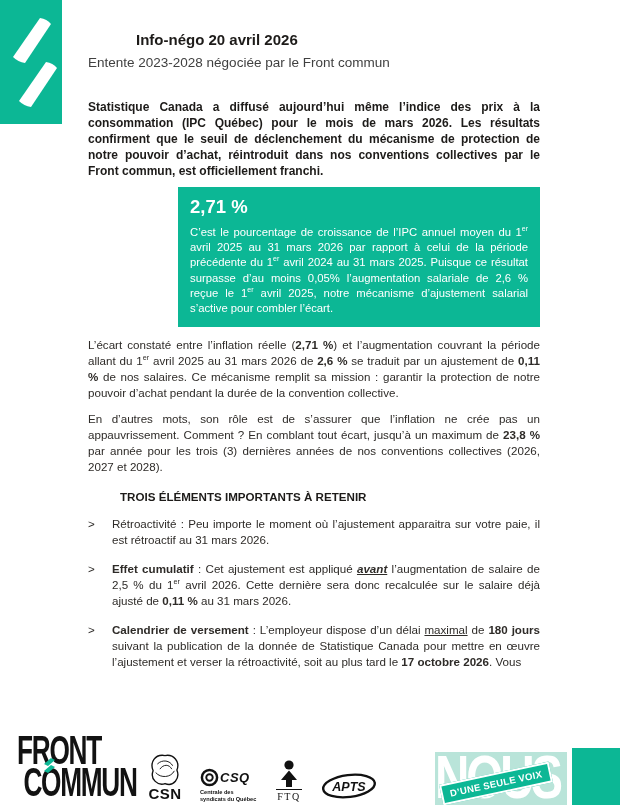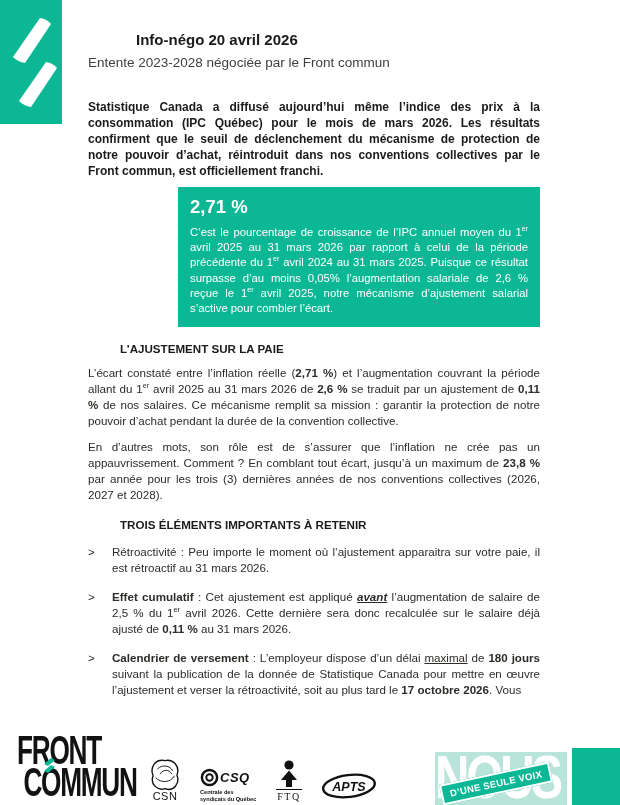--- a/index.html
+++ b/index.html
@@ -35,21 +35,21 @@
 
   
   .brand{position:absolute;left:17px;top:734px;font-weight:bold;color:#121212;}
   .brand .bl{font-size:41px;line-height:32px;letter-spacing:-2px;transform:scaleX(0.64);transform-origin:0 0;white-space:nowrap;}
   .brand .bl2{padding-left:10px;}
   .brand-mark{position:absolute;left:25px;top:23px;}
 
   
   .unions{position:absolute;left:148px;top:752px;height:50px;display:flex;align-items:flex-end;gap:18px;color:#111;}
   .union{display:flex;flex-direction:column;align-items:center;}
-  .csn-label{font-size:11px;font-weight:normal;letter-spacing:0.5px;margin-top:-3px;}
+  .csn-label{font-size:15px;font-weight:bold;letter-spacing:0.5px;margin-top:-3px;}
   .csq{align-items:flex-start;}
   .csq-top{display:flex;align-items:center;gap:1px;}
   .csq-name{font-size:13px;font-weight:bold;font-style:italic;letter-spacing:0.5px;}
   .csq-sub{font-size:5.6px;font-weight:bold;line-height:6.5px;margin-top:2px;width:58px;}
   .ftq-rule{width:26px;border-top:1.4px solid #111;margin-top:1px;}
   .ftq-label{font-family:"Liberation Serif",serif;font-size:10px;letter-spacing:1.5px;margin-top:1px;}
 
   
   .nous-box{position:absolute;left:435px;top:752px;width:132px;height:53px;background:#b9e4d9;overflow:hidden;}
   .nous-text{color:#ffffff;font-size:61px;font-weight:bold;line-height:50px;letter-spacing:-4px;transform:scaleX(0.78);transform-origin:0 0;margin-top:0;white-space:nowrap;}
@@ -72,21 +72,20 @@
   <div class="main">
     <div class="kicker">Info-négo 20 avril 2026</div>
     <div class="subtitle">Entente 2023-2028 négociée par le Front commun</div>
     <p class="intro">Statistique Canada a diffusé aujourd’hui même l’indice des prix à la consommation (IPC Québec) pour le mois de mars 2026. Les résultats confirment que le seuil de déclenchement du mécanisme de protection de notre pouvoir d’achat, réintroduit dans nos conventions collectives par le Front commun, est officiellement franchi.</p>
 
     <div class="hbox">
       <div class="hbox-value">2,71 %</div>
       <p class="hbox-body"><span>C’est le pourcentage de croissance de l’IPC annuel moyen du 1</span><sup>er</sup><span> avril 2025 au 31 mars 2026 par rapport à celui de la période précédente du 1</span><sup>er</sup><span> avril 2024 au 31 mars 2025. Puisque ce résultat surpasse d’au moins 0,05% l’augmentation salariale de 2,6 % reçue le 1</span><sup>er</sup><span> avril 2025, notre mécanisme d’ajustement salarial s’active pour combler l’écart.</span></p>
     </div>
 
-    <h2 class="sec">L’AJUSTEMENT SUR LA PAIE</h2>
     <p class="para"><span>L’écart constaté entre l’inflation réelle (</span><span style="font-weight: bold;">2,71 %</span><span>) et l’augmentation couvrant la période allant du 1</span><sup>er</sup><span> avril 2025 au 31 mars 2026 de </span><span style="font-weight: bold;">2,6 %</span><span> se traduit par un ajustement de </span><span style="font-weight: bold;">0,11 %</span><span> de nos salaires. Ce mécanisme remplit sa mission : garantir la protection de notre pouvoir d’achat pendant la durée de la convention collective.</span></p>
     <p class="para"><span>En d’autres mots, son rôle est de s’assurer que l’inflation ne crée pas un appauvrissement. Comment ? En comblant tout écart, jusqu’à un maximum de </span><span style="font-weight: bold;">23,8 %</span><span> par année pour les trois (3) dernières années de nos conventions collectives (2026, 2027 et 2028).</span></p>
 
     <h2 class="sec">TROIS ÉLÉMENTS IMPORTANTS À RETENIR</h2>
     <ul class="bullets">
       <li class="bullet">
         <span class="marker">&gt;</span>
         <span class="btext"><span style="font-weight: normal;">Rétroactivité</span><span> : Peu importe le moment où l’ajustement apparaitra sur votre paie, il est rétroactif au 31 mars 2026.</span></span>
       </li>
       <li class="bullet">

